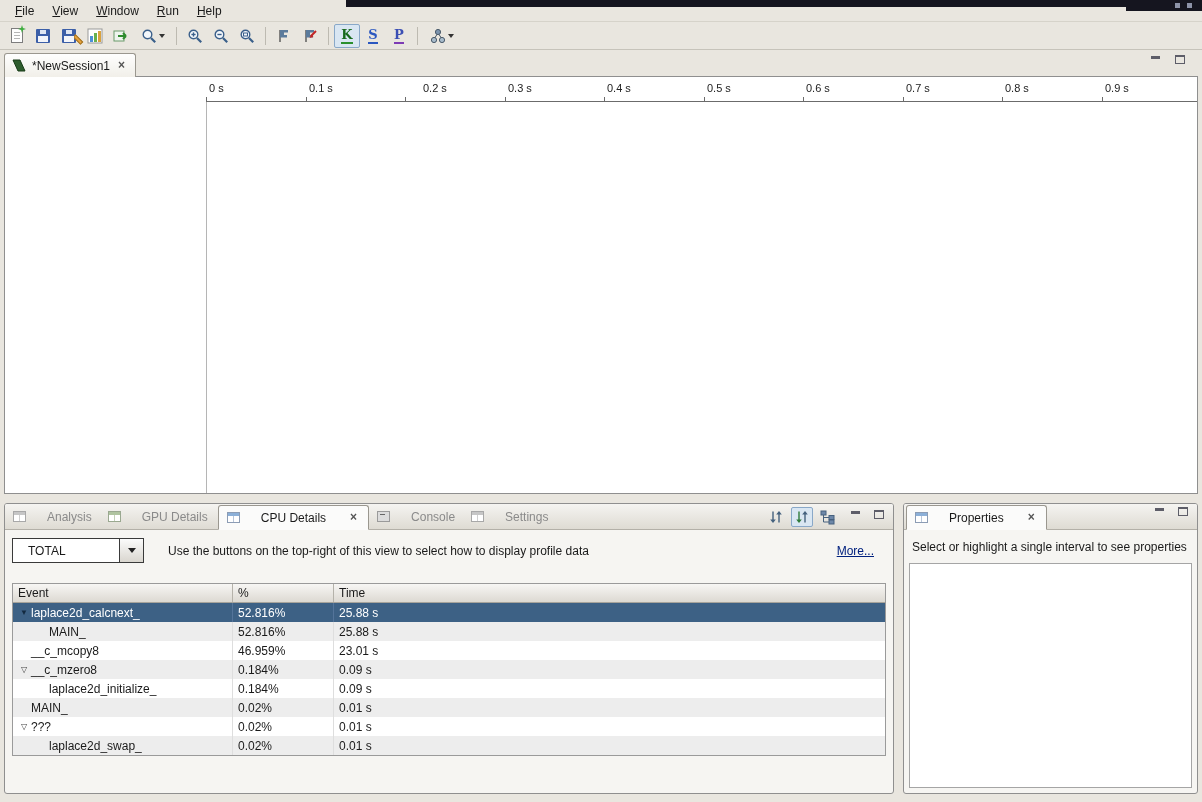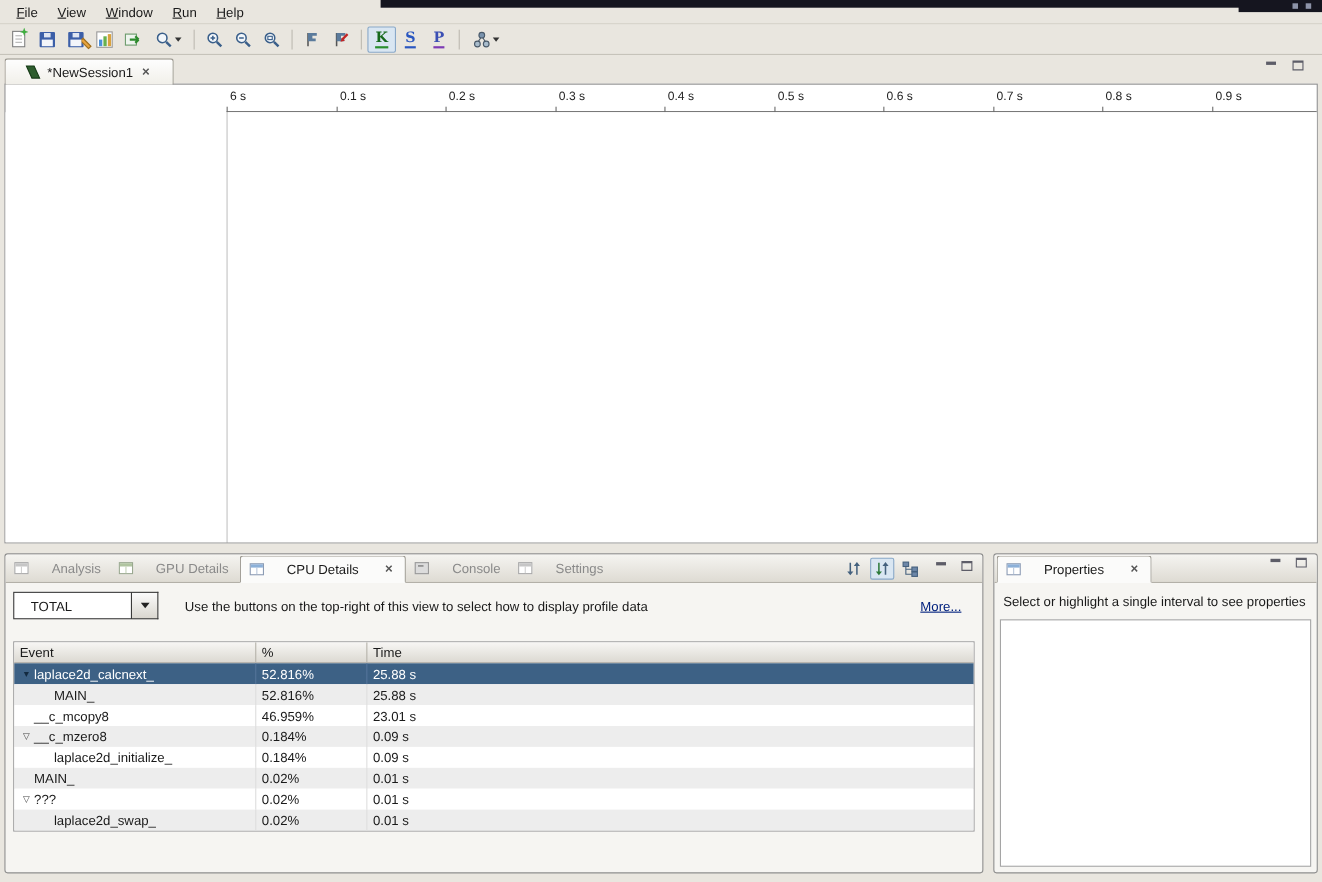--- a/index.html
+++ b/index.html
@@ -33,21 +33,21 @@
   .ic-floppy::after { content:""; position:absolute; left:2px; bottom:1px; width:10px; height:6px; background:#f3f5fa; }
   .pencil { position:absolute; right:-4px; bottom:-2px; width:4px; height:11px; background:#e8a33d; border:1px solid #9c6f22; transform:rotate(-45deg); }
 
   .mode-letter { font-weight:bold; font-size:13px; line-height:15px; font-family:"DejaVu Serif","Liberation Serif",serif; }
   .mode-k { color:#17691c; border-bottom:2px solid #2a8f2e; }
   .mode-s { color:#2b57c0; border-bottom:2px solid #2b57c0; }
   .mode-p { color:#3b4fb4; border-bottom:2px solid #7d3bb4; }
 
   
   .tabrow { position:relative; height:26px; padding-left:4px; display:flex; align-items:flex-end; }
-  .etab { display:inline-flex; align-items:center; gap:5px; height:24px; padding:0 18px; background:linear-gradient(#fefefe,#f1efe9); border:1px solid #9a978f; border-bottom:none; border-radius:3px 3px 0 0; position:relative; z-index:2; margin-bottom:-1px; }
+  .etab { display:inline-flex; align-items:center; gap:5px; height:24px; padding:0 7px; background:linear-gradient(#fefefe,#f1efe9); border:1px solid #9a978f; border-bottom:none; border-radius:3px 3px 0 0; position:relative; z-index:2; margin-bottom:-1px; }
   .close { font-size:12px; font-weight:bold; color:#555; width:13px; text-align:center; line-height:13px; }
   .winbtns { position:absolute; right:14px; top:5px; display:flex; gap:9px; align-items:center; }
   .btn-min, .btn-max { width:16px; height:14px; display:inline-flex; align-items:flex-start; justify-content:center; }
   .btn-min i { width:9px; height:3px; background:#5d5d68; margin-top:1px; }
   .btn-max i { width:10px; height:9px; border:1px solid #5d5d68; border-top:2px solid #5d5d68; }
 
   
   .editor { position:relative; margin:0 4px; height:418px; background:#fff; border:1px solid #8f8f8f; z-index:1; }
   .ruler { position:relative; height:25px; }
   .ruler-line { position:absolute; left:201px; right:0; bottom:0; border-bottom:1px solid #6b6b6b; }
@@ -239,23 +239,23 @@
           <i></i>
         </span>
       <span class="btn-max">
           <i></i>
         </span>
     </div>
   </div>
 
   <div class="editor">
     <div class="ruler">
-      <span class="tick-label" style="left:204px">6 s</span>
+      <span class="tick-label" style="left:204px">0 s</span>
       <span class="tick-label" style="left:304px">0.1 s</span>
-      <span class="tick-label" style="left:403px">0.2 s</span>
+      <span class="tick-label" style="left:418px">0.2 s</span>
       <span class="tick-label" style="left:503px">0.3 s</span>
       <span class="tick-label" style="left:602px">0.4 s</span>
       <span class="tick-label" style="left:702px">0.5 s</span>
       <span class="tick-label" style="left:801px">0.6 s</span>
       <span class="tick-label" style="left:901px">0.7 s</span>
       <span class="tick-label" style="left:1000px">0.8 s</span>
       <span class="tick-label" style="left:1100px">0.9 s</span>
       <i class="tickmark" style="left:201px"></i>
       <i class="tickmark" style="left:301px"></i>
       <i class="tickmark" style="left:400px"></i>

